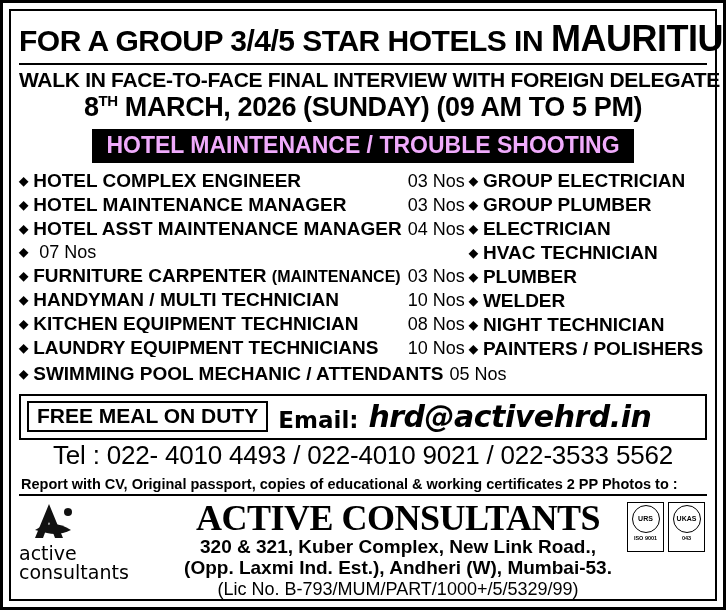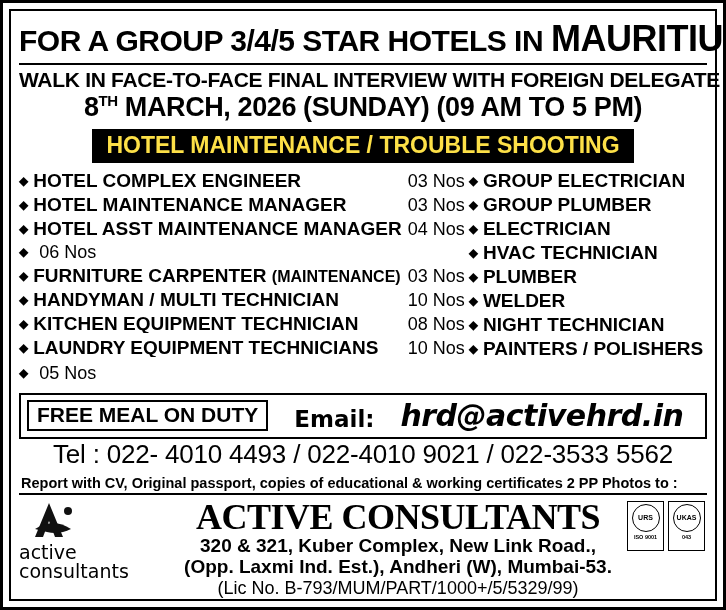--- a/index.html
+++ b/index.html
@@ -68,21 +68,21 @@
     vertical-align: super;
   }
   
   .band-wrap {
     text-align: center;
     margin: 7px 0 6px 0;
   }
   .band {
     display: inline-block;
     background: #000;
-    color: #fde047;
+    color: #f0abfc;
     font-weight: bold;
     font-size: 23px;
     padding: 3px 14px 4px 14px;
     letter-spacing: 0px;
     white-space: nowrap;
   }
   
   .jobs {
     display: flex;
     gap: 0px;
@@ -130,21 +130,21 @@
     padding: 2px 0 3px 0;
     white-space: nowrap;
   }
   
   .contact-box {
     border: 2px solid #000;
     margin: 6px 0 0 0;
     padding: 3px 6px 4px 6px;
     display: flex;
     align-items: center;
-    gap: 26px;
+    gap: 10px;
   }
   .freemeal {
     border: 2px solid #000;
     font-weight: bold;
     font-size: 21px;
     padding: 1px 8px 2px 8px;
     white-space: nowrap;
   }
   .email-label {
     font-weight: bold;
@@ -300,21 +300,21 @@
           <span class="jname">HOTEL MAINTENANCE MANAGER</span>
           <span class="jnos">03 Nos</span>
         </div>
         <div class="job">
           <span class="dia">◆</span>
           <span class="jname">HOTEL ASST MAINTENANCE MANAGER</span>
           <span class="jnos">04 Nos</span>
         </div>
         <div class="job">
           <span class="dia">◆</span>
-          <span class="jnos">06 Nos</span>
+          <span class="jnos">07 Nos</span>
         </div>
         <div class="job">
           <span class="dia">◆</span>
           <span class="jname"><span>FURNITURE CARPENTER</span> <span class="sm">(MAINTENANCE)</span></span>
           <span class="jnos">03 Nos</span>
         </div>
         <div class="job">
           <span class="dia">◆</span>
           <span class="jname">HANDYMAN / MULTI TECHNICIAN</span>
           <span class="jnos">10 Nos</span>
@@ -373,20 +373,21 @@
           <span class="dia">◆</span>
           <span class="jname">PAINTERS / POLISHERS</span>
 
         </div>
 
       </div>
     </div>
 
     <div class="full-row">
       <span class="dia">◆</span>
+      <span>SWIMMING POOL MECHANIC / ATTENDANTS</span>
       <span class="jnos">05 Nos</span>
     </div>
 
     <div class="contact-box">
       <span class="freemeal">FREE MEAL ON DUTY</span>
       <span class="email-label">Email:</span>
       <span class="email-val">hrd@activehrd.in</span>
     </div>
 
     <div class="tel">Tel : 022- 4010 4493 / 022-4010 9021 / 022-3533 5562</div>

